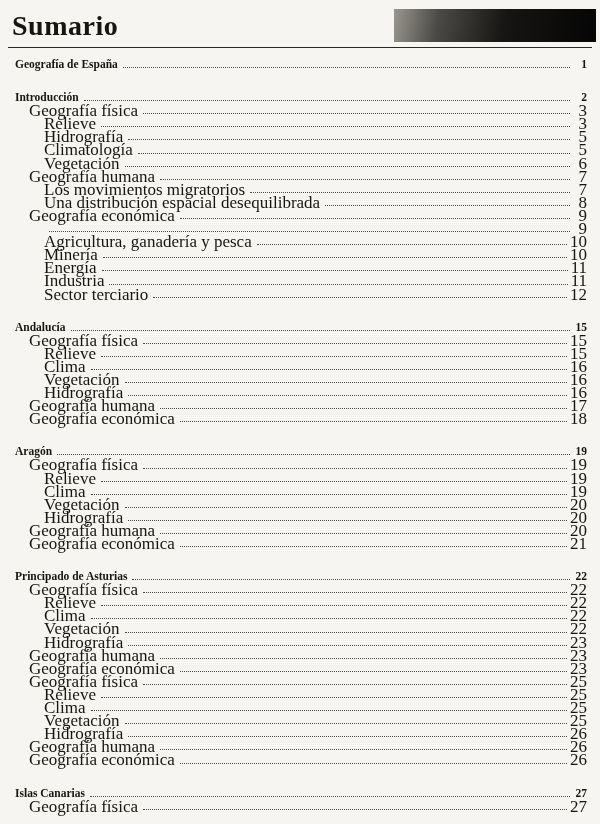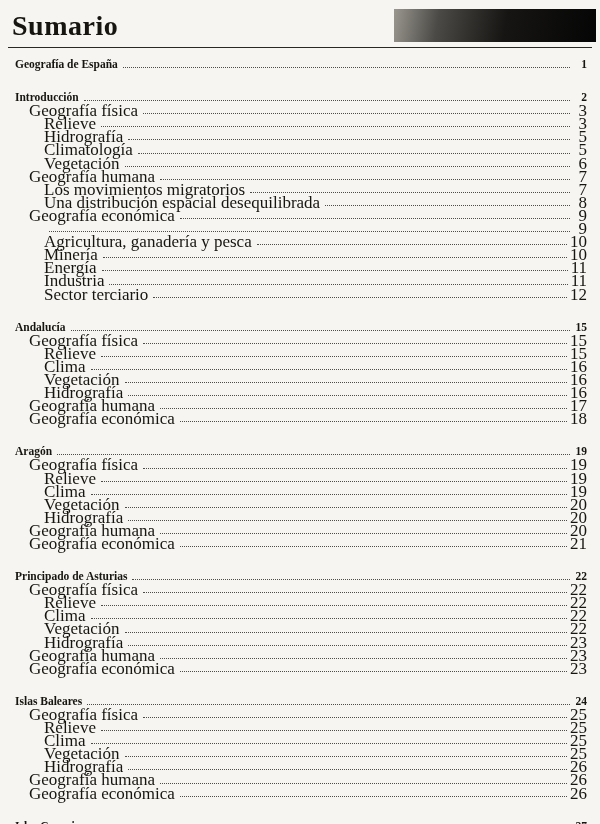--- a/index.html
+++ b/index.html
@@ -281,25 +281,20 @@
       <div class="row level-1">
     <span class="label">Geografía humana</span>
     <span class="leader"></span>
     <span class="pageno">23</span>
   </div>
       <div class="row level-1">
     <span class="label">Geografía económica</span>
     <span class="leader"></span>
     <span class="pageno">23</span>
   </div>
-      <div class="row level-0 gap">
-    <span class="label">Islas Baleares</span>
-    <span class="leader"></span>
-    <span class="pageno">24</span>
-  </div>
       <div class="row level-1">
     <span class="label">Geografía física</span>
     <span class="leader"></span>
     <span class="pageno">25</span>
   </div>
       <div class="row level-2">
     <span class="label">Relieve</span>
     <span class="leader"></span>
     <span class="pageno">25</span>
   </div>

